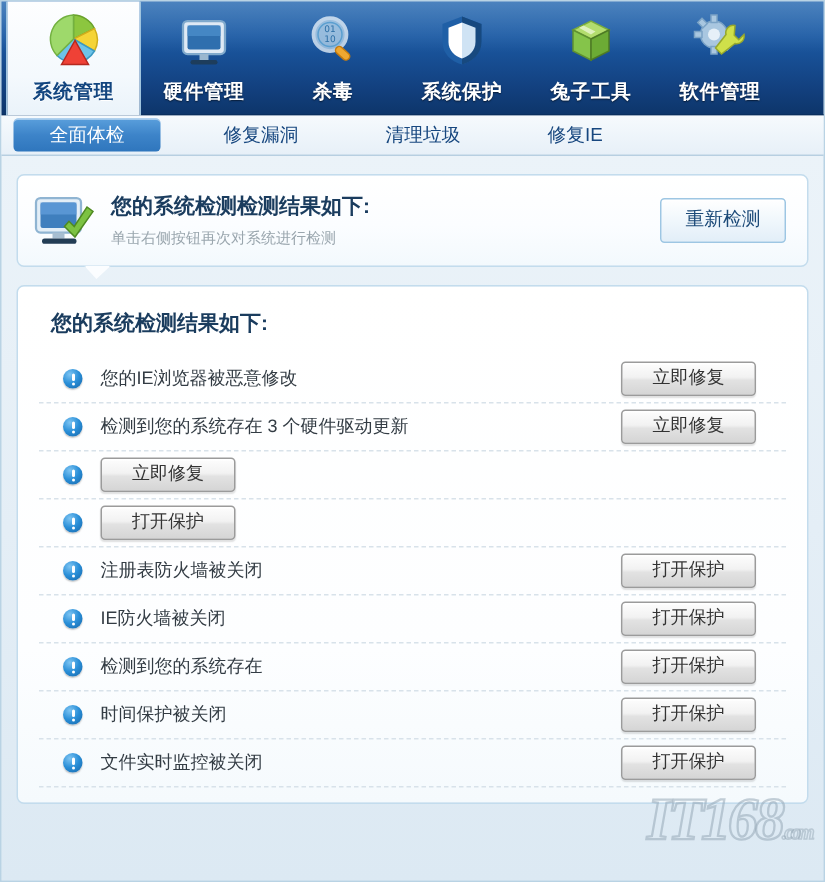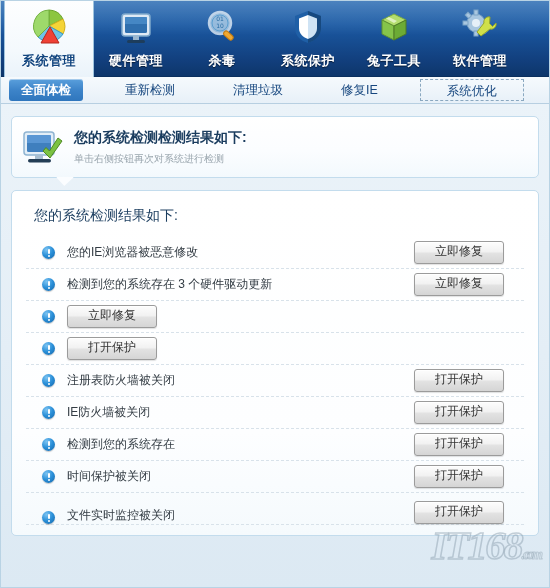--- a/index.html
+++ b/index.html
@@ -54,23 +54,23 @@
     border-bottom:1px solid #b7cfe1;
     display:flex;align-items:center;
   }
   .subtab{
     height:22px;line-height:22px;margin-left:6px;padding:0 16px;
     font-size:12.5px;color:#17477f;white-space:nowrap;cursor:default;
     box-sizing:border-box;
   }
   .subtab.sel{
     background:linear-gradient(180deg,#5a9fdc 0%,#3d84c9 50%,#2f76bd 100%);
-    color:#fff;font-weight:bold;border-radius:3px;
+    color:#fff;font-weight:normal;border-radius:3px;
     box-shadow:inset 0 1px 0 rgba(255,255,255,.45);
-    margin-left:8px;padding:0 12px;
+    margin-left:8px;padding:0 24px;
   }
   .subtab.focus{border:1px dashed #8aa8c0;padding:0 26px;}
   .subtab.sp{margin-left:26px;}
 
   
   .summary{
     position:relative;margin:12px 10px 0 10px;height:62px;
     background:linear-gradient(180deg,#ffffff 0%,#fbfdff 55%,#f3f9fd 100%);
     border:1px solid #c3dced;border-radius:5px;
     display:flex;align-items:center;box-sizing:border-box;
@@ -94,28 +94,28 @@
   }
 
   
   .results{
     position:relative;margin:12px 10px 0 10px;height:auto;
     background:linear-gradient(180deg,#ffffff 0%,#fdfeff 70%,#f5fafd 100%);
     border:1px solid #c3dced;border-radius:5px;box-sizing:border-box;
     padding:16px 0 10px 0;overflow:hidden;
   }
   .res-title{
-    font-size:14px;font-weight:normal;color:#1a3c5e;
+    font-size:14px;font-weight:bold;color:#1a3c5e;
     margin:0 0 12px 22px;
   }
   .row{
     position:relative;height:32px;display:flex;align-items:center;
     margin:0 14px;border-bottom:1px dashed #d8e2ea;box-sizing:border-box;
   }
-  .row:last-child{border-bottom:1px dashed #d8e2ea;align-items:flex-end;}
+  .row:last-child{border-bottom:1px dashed #d8e2ea;}
   .warn{
     width:13px;height:13px;border-radius:50%;margin-left:16px;margin-right:12px;
     background:radial-gradient(circle at 35% 28%,#7dc4f2 0%,#2a8fd8 48%,#1565a8 100%);
     box-shadow:0 1px 1px rgba(0,0,0,.22);
     position:relative;flex:none;
   }
   .warn:before{
     content:"";position:absolute;left:5.5px;top:2.5px;width:2px;height:5px;
     background:#fff;border-radius:1px;
   }
@@ -229,41 +229,41 @@
           <circle cx="17" cy="16" r="4" fill="#e6f0f8"></circle>
           <path d="M31 10 a5 5 0 0 0 -6 6 L18 25 l4 4 9-7 a5 5 0 0 0 6 -6 l-3.5 3.5 -3-3 Z" fill="#cfe04a" stroke="#97a82c" stroke-width="1"></path>
         </svg>
       </div>
       <div class="navlabel">软件管理</div>
     </div>
   </div>
 
   <div class="subtabs">
     <div class="subtab sel">全面体检</div>
-    <div class="subtab sp">重新检测</div>
+    <div class="subtab sp">修复漏洞</div>
     <div class="subtab sp">清理垃圾</div>
     <div class="subtab sp">修复IE</div>
-    <div class="subtab focus sp">系统优化</div>
   </div>
 
   <div class="summary">
     <div class="sum-ico">
       <svg width="46" height="40" viewBox="0 0 46 40">
         <rect x="4" y="5" width="30" height="23" rx="3" fill="#e3eef7" stroke="#8fb4d2" stroke-width="1.5"></rect>
         <rect x="7" y="8" width="24" height="17" rx="1.5" fill="#3f7fbe"></rect>
         <rect x="7" y="8" width="24" height="8" fill="#639edb" opacity=".75"></rect>
         <rect x="15" y="28" width="8" height="4" fill="#a7bed1"></rect>
         <rect x="8" y="32" width="23" height="3.5" rx="1.7" fill="#233d55"></rect>
         <path d="M23 24 L30 31 L42 14 L38 11 L29.5 24 L26 20.5 Z" fill="#7cc242" stroke="#4f8a22" stroke-width="1"></path>
       </svg>
     </div>
     <div class="sum-text">
       <div class="sum-title">您的系统检测检测结果如下:</div>
       <div class="sum-sub">单击右侧按钮再次对系统进行检测</div>
     </div>
+    <div class="rescan">重新检测</div>
   </div>
 
   <div class="results">
     <div class="res-title">您的系统检测结果如下:</div>
 
     <div class="row">
       <div class="warn"></div>
       <div class="rowtext">您的IE浏览器被恶意修改</div>
       <div class="actbtn">立即修复</div>
     </div>

